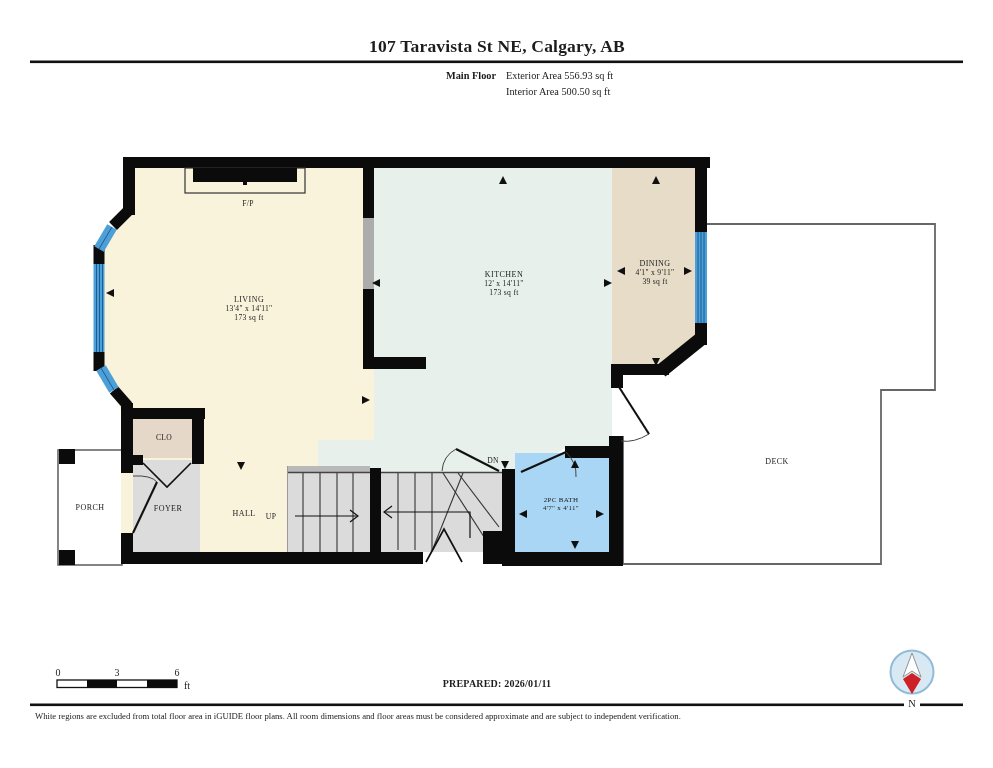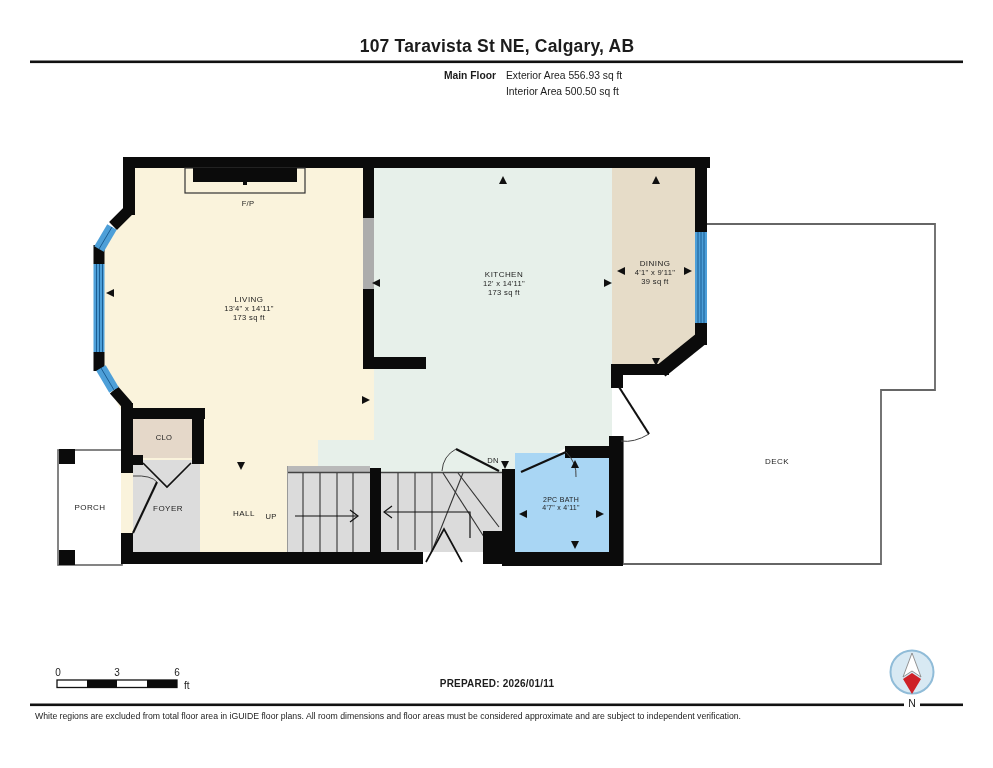--- a/index.html
+++ b/index.html
@@ -1,17 +1,17 @@
 <!DOCTYPE html>
 <html><head>
 <meta charset="utf-8">
 <style>
   html,body{margin:0;padding:0;background:#ffffff;}
   .page{position:relative;width:993px;height:768px;background:#fff;overflow:hidden;
-        font-family:Liberation Sans, sans-serif;}
+        font-family:Liberation Serif, serif;}
   svg{position:absolute;left:0;top:0;}
   text{fill:#1c1c1c;}
   .title{font-size:17.5px;font-weight:bold;letter-spacing:.2px;}
   .sub{font-size:10.3px;}
   .subb{font-size:10.3px;font-weight:bold;}
   .room{font-size:8px;letter-spacing:.45px;}
   .rooms{font-size:7.6px;letter-spacing:.3px;}
   .tiny{font-size:7px;letter-spacing:.3px;}
   .tick{font-size:10px;}
   .prep{font-size:10px;font-weight:600;letter-spacing:.2px;}

